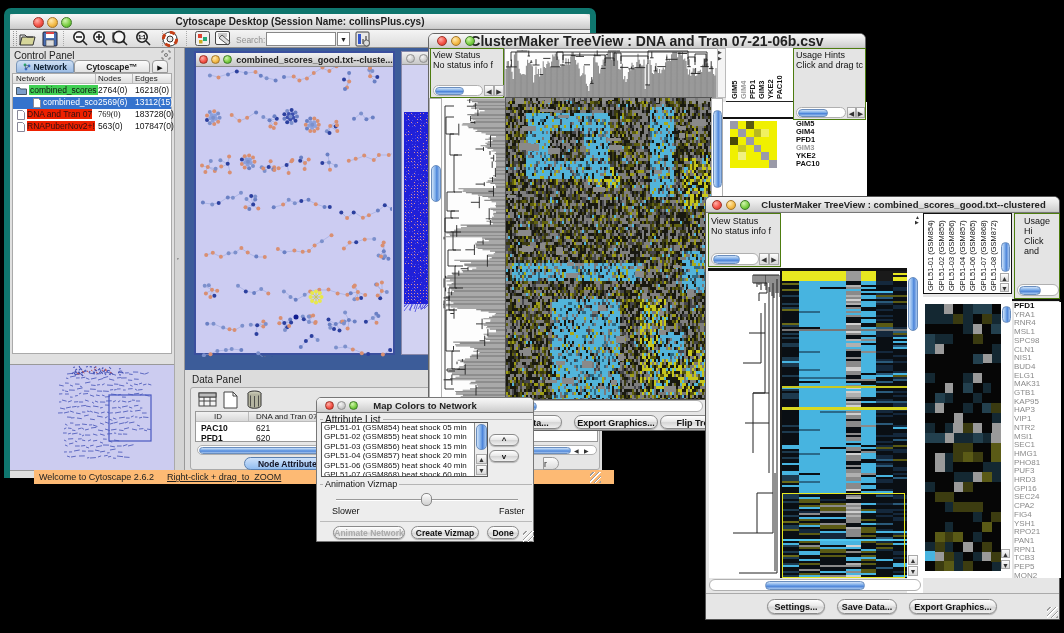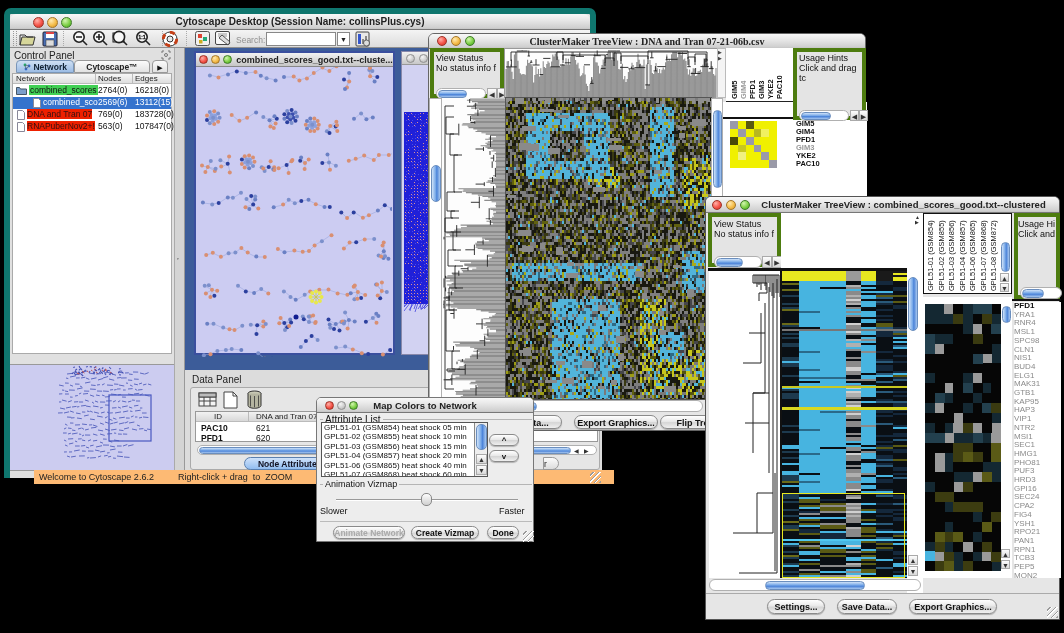--- a/index.html
+++ b/index.html
@@ -19,21 +19,21 @@
   text-align:center; font-weight:bold; color:#111;
   box-shadow:0 1px 1px rgba(0,0,0,0.25); }
 .hsb { position:absolute; background:#fff; border:1px solid #b0b0b0; border-radius:7px; overflow:hidden;}
 .hsb .thumb { position:absolute; top:0.5px; bottom:0.5px; border-radius:6px;
   background:linear-gradient(#cfe2f8,#76a8e8 45%,#4a82d8 60%,#a8c8f0); border:0.5px solid #6a8ebe;}
 .vsb { position:absolute; background:#fff; border:1px solid #b0b0b0; overflow:hidden;}
 .vsb .thumb { position:absolute; left:0.5px; right:0.5px; border-radius:5px;
   background:linear-gradient(90deg,#cfe2f8,#76a8e8 45%,#4a82d8 60%,#a8c8f0); border:0.5px solid #6a8ebe;}
 .arrbtn { position:absolute; background:linear-gradient(#fdfdfd,#d8d8d8); border:1px solid #aaa;
   font-size:7px; line-height:9px; text-align:center; color:#333; }
-.panel { position:absolute; background:#e9e9e9; border:4px solid #4d7c0f;padding-left:30px; }
+.panel { position:absolute; background:#e9e9e9; border:1px solid #4d7c0f;padding-left:30px; }
 .grip { position:absolute; width:11px; height:11px;
   background:repeating-linear-gradient(135deg, transparent 0 2px, #9a9a9a 2px 3px, #fff 3px 4px); }
 </style></head><body>
 
 <div class="win" style="left:4px; top:8px; width:592px; height:470px; background:#e4e4e4; border:6px solid #0f766e; border-radius:7px 7px 0 0; z-index:10;">
   <div class="titlebar" style="height:16px; border-radius:6px 6px 0 0; font-size:10px; line-height:16px;">Cytoscape Desktop (Session Name: collinsPlus.cys)</div>
   <div class="tl red" style="left:23px; top:3px;"></div>
   <div class="tl yel" style="left:37px; top:3px;"></div>
   <div class="tl grn" style="left:51px; top:3px;"></div>
 
@@ -141,21 +141,21 @@
           </svg>
         <span class="abs" style="left:30px; top:0;">combined_sco</span>
         <span class="abs" style="left:85px;">2569(6)</span>
           <span class="abs" style="left:122px;">13112(15)</span>
       </div>
       <div class="abs" style="left:0; top:35px; width:100%; height:12px; font-size:8.5px; color:#111;">
         <svg class="abs" style="left:4px; top:1px;" width="8" height="10" viewBox="0 0 8 10">
             <path d="M0.5 9.5v-9h5l2 2v7z" fill="#fff" stroke="#889"></path>
           </svg>
         <span class="abs" style="left:14px; top:0; background:#ee2000; color:#311;">DNA and Tran 07</span>
-        <span class="abs" style="left:85px;">769(0)</span>
+        <span class="abs" style="left:85px;font-family:Liberation Serif, serif;">769(0)</span>
           <span class="abs" style="left:122px;">183728(0)</span>
       </div>
       <div class="abs" style="left:0; top:47px; width:100%; height:12px; font-size:8.5px; color:#111;">
         <svg class="abs" style="left:4px; top:1px;" width="8" height="10" viewBox="0 0 8 10">
             <path d="M0.5 9.5v-9h5l2 2v7z" fill="#fff" stroke="#889"></path>
           </svg>
         <span class="abs" style="left:14px; top:0; background:#ee2000; color:#311;">RNAPuberNov2+!</span>
         <span class="abs" style="left:85px;">563(0)</span>
           <span class="abs" style="left:122px;">107847(0)</span>
       </div>
@@ -571,28 +571,28 @@
         <div class="abs" style="left:376px; top:1px; font-size:6px; color:#333;">◀</div>
         <div class="abs" style="left:386px; top:1px; font-size:6px; color:#333;">▶</div>
       </div>
       <div class="abs" style="left:53px; top:69px; width:115px; height:13px; background:linear-gradient(#cfe2fa,#92bdf0); border:1px solid #5a80b0; border-radius:7px; font-size:8.5px; font-weight:bold; text-align:center; line-height:13px; color:#112;">Node Attribute Brows</div>
       <div class="abs" style="left:352px; top:69px; width:16px; height:13px; background:linear-gradient(#fbfbfb,#dcdcdc); border:1px solid #999; border-radius:0 7px 7px 0; font-size:8.5px; line-height:13px; color:#222;">r</div>
     </div>
   </div>
 
   <div class="abs" style="left:0; top:456px; width:100%; height:14px; background:#fdba74; font-size:9px; color:#222;margin-left:24px;">
     <span class="abs" style="left:5px; top:2px;">Welcome to Cytoscape 2.6.2</span>
-    <span class="abs" style="left:144px; top:2px;">Right-click + drag&nbsp; to&nbsp; ZOOM</span>
+    <span class="abs" style="left:133px; top:2px;text-decoration:underline;">Right-click + drag&nbsp; to&nbsp; ZOOM</span>
     <span class="abs" style="left:287px; top:2px;">Middle-</span>
   </div>
   <div class="grip" style="left:580px; top:458px;"></div>
 </div>
 
 <div class="win" style="left:428px; top:33px; width:438px; height:398px; background:#e6e6e6; border:1px solid #666; border-radius:6px 6px 0 0; z-index:20;">
-  <div class="titlebar" style="height:15px; border-radius:5px 5px 0 0; font-size:10px; line-height:15px;font-family:Liberation Serif, serif;">ClusterMaker TreeView : DNA and Tran 07-21-06b.csv</div>
+  <div class="titlebar" style="height:15px; border-radius:5px 5px 0 0; font-size:14px; line-height:15px;">ClusterMaker TreeView : DNA and Tran 07-21-06b.csv</div>
   <div class="tl red" style="left:8px; top:2px; width:10px; height:10px;"></div>
   <div class="tl yel" style="left:22px; top:2px; width:10px; height:10px;"></div>
   <div class="tl grn" style="left:36px; top:2px; width:10px; height:10px;"></div>
 
   <div class="panel" style="left:1px; top:14px; width:74px; height:50px; background:#e4e4e4;">
     <div class="abs" style="left:2px; top:1px; font-size:9px; color:#111;">View Status<br>No status info f</div>
     <div class="hsb" style="left:2px; top:36px; width:50px; height:11px;">
         <div class="thumb" style="left:1px; width:29px;"></div>
       </div>
     <div class="arrbtn" style="left:53px; top:36px; width:10px; height:11px; line-height:11px;">◀</div>
@@ -710,21 +710,21 @@
     <div class="abs" style="left:63.5px; bottom:2px; font-size:7.5px; line-height:9px; color:#111; transform:rotate(-90deg); transform-origin:left bottom; white-space:nowrap;">GPL51-07 (GSM868)</div>
     <div class="abs" style="left:74px; bottom:2px; font-size:7.5px; line-height:9px; color:#111; transform:rotate(-90deg); transform-origin:left bottom; white-space:nowrap;">GPL51-08 (GSM872)</div>
     <div class="vsb" style="left:76px; top:26px; width:10px; height:52px; border:none;">
       <div class="thumb" style="top:2px; height:30px;"></div>
       <div class="arrbtn" style="left:0; top:33px; width:9px; height:9px;">▲</div>
       <div class="arrbtn" style="left:0; top:43px; width:9px; height:9px;">▼</div>
     </div>
   </div>
 
   <div class="panel" style="left:308px; top:16px; width:46px; height:86px; background:#e4e4e4;">
-    <div class="abs" style="left:0; top:2px; font-size:9px; color:#111;">Usage Hi<br>Click and</div>
+    <div class="abs" style="left:9px; top:2px; font-size:9px; color:#111;">Usage Hi<br>Click and</div>
     <div class="hsb" style="left:2px; top:70px; width:42px; height:12px;">
         <div class="thumb" style="left:1px; width:22px;"></div>
       </div>
   </div>
   <div class="abs" style="left:306px; top:102px; width:49px; height:2px; background:#111;"></div>
 
   <div class="abs" style="left:3px; top:74px; width:71px; height:307px;"><svg width="71" height="307" viewBox="0 0 71 307">
         <rect width="71" height="307" fill="#fff"></rect>
         <path d="M46 4V12M48 4V16M50 4V14M52 4V19M54 4V12M56 4V15M57 4V19M59 4V12M61 4V21M63 4V25M65 4V27M67 4V22M69 4V22M71 4V26M44 4H70M44 4V12H58V22H50V30M68 8V302M64 12V262M60 16V202M66 202V300M56 32V122M52 42V92M60 122H44V182M60 152H36M64 222H48V262M56 62H40M68 302H30M64 262H24M52 92H34M56 122H44" stroke="#222" stroke-width="1" fill="none"></path>
       </svg></div>
@@ -807,19 +807,19 @@
     <div class="thumb" style="top:1px; height:26px;"></div>
     <div class="arrbtn" style="left:1px; top:31px; width:11px; height:10px;">▲</div>
     <div class="arrbtn" style="left:1px; top:42px; width:11px; height:10px;">▼</div>
   </div>
   <div class="pill" style="left:172px; top:36px; width:30px; height:12px; font-size:8px; line-height:12px;">^</div>
   <div class="pill" style="left:172px; top:52px; width:30px; height:12px; font-size:8px; line-height:12px;">v</div>
   <div class="abs" style="left:3px; top:86px; width:212px; height:38px; border-top:1px solid #b5b5b5;"></div>
   <div class="abs" style="left:6px; top:81px; font-size:9px; color:#111; background:#ededed; padding:0 2px;">Animation Vizmap</div>
   <div class="abs" style="left:19px; top:101px; width:182px; height:2px; background:#999; border-bottom:1px solid #fff;"></div>
   <div class="abs" style="left:104px; top:95px; width:11px; height:13px; background:linear-gradient(#fdfdfd,#cfcfcf); border:1px solid #888; border-radius:5px 5px 5px 5px;"></div>
-  <div class="abs" style="left:3px; top:108px; font-size:9px; color:#111;">Slower</div>
+  <div class="abs" style="left:15px; top:108px; font-size:9px; color:#111;">Slower</div>
   <div class="abs" style="left:182px; top:108px; font-size:9px; color:#111;">Faster</div>
   <div class="abs" style="left:3px; top:123px; width:212px; height:20px; border-top:1px solid #bbb;"></div>
   <div class="pill" style="left:16px; top:128px; width:72px; height:13px; font-size:8.5px; line-height:13px; color:#aaa;">Animate Network</div>
   <div class="pill" style="left:94px; top:128px; width:68px; height:13px; font-size:8.5px; line-height:13px;">Create Vizmap</div>
   <div class="pill" style="left:170px; top:128px; width:32px; height:13px; font-size:8.5px; line-height:13px;">Done</div>
   <div class="grip" style="left:206px; top:133px;"></div>
 </div>
 </body></html>

